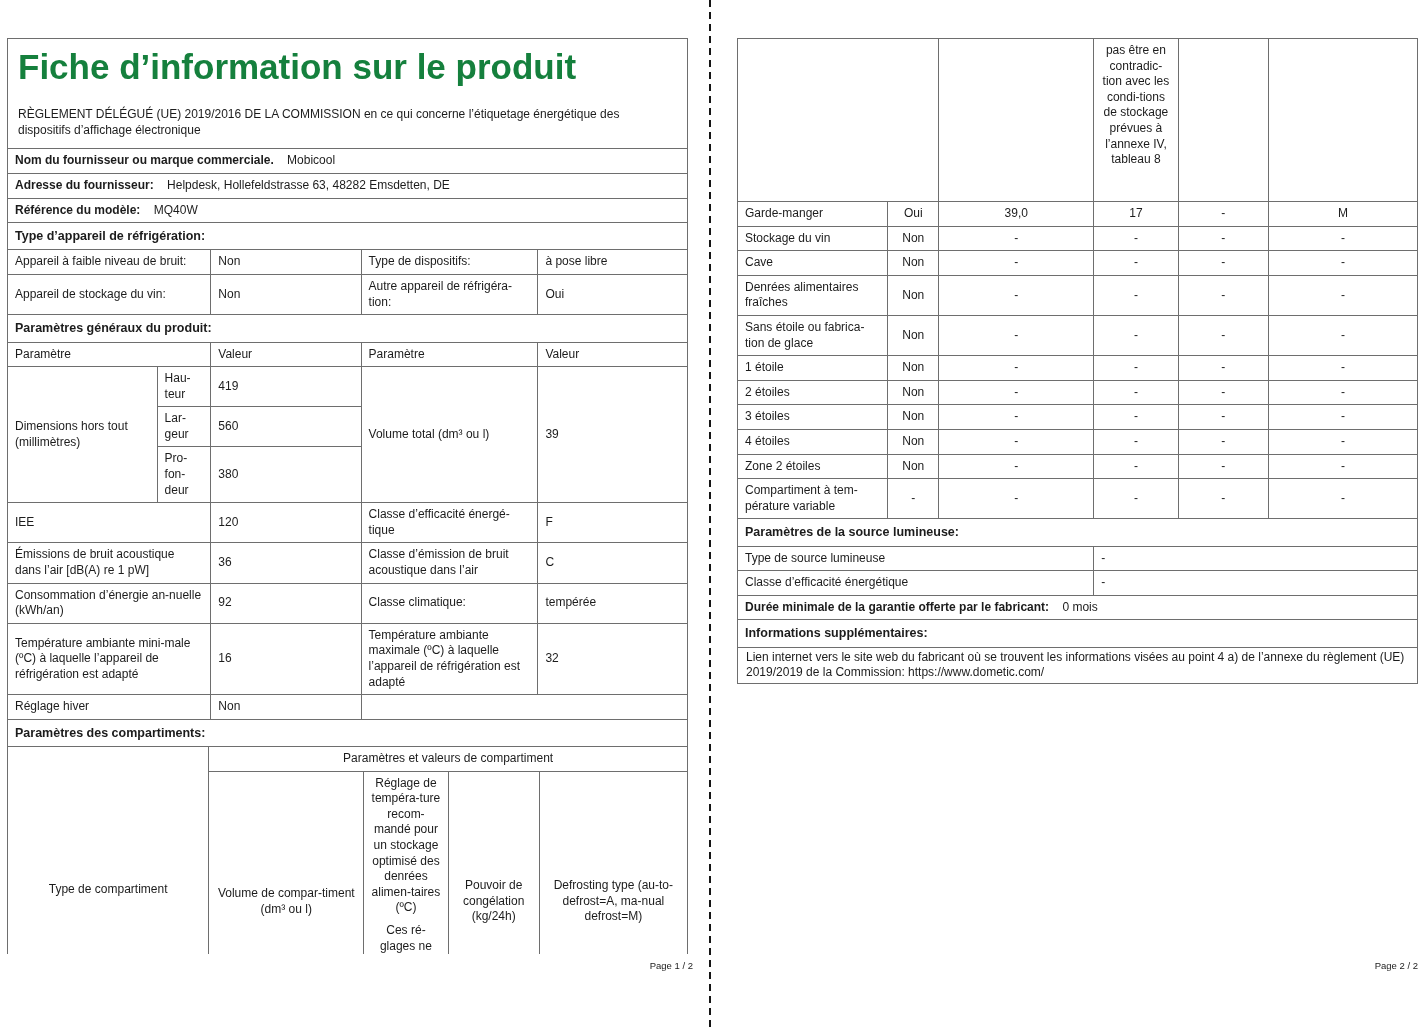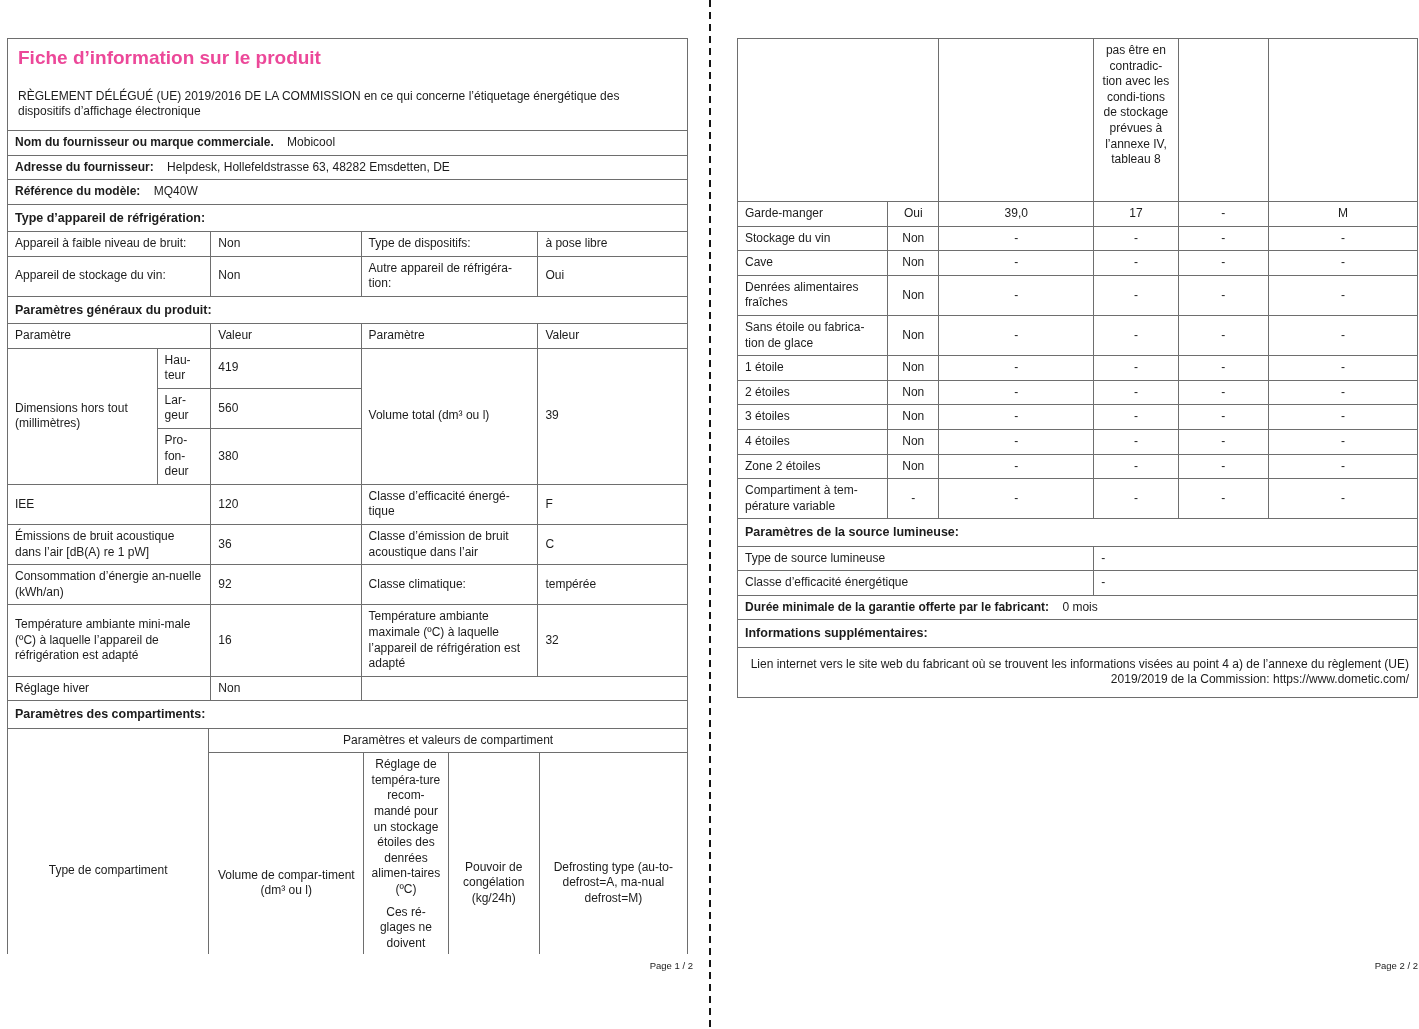--- a/index.html
+++ b/index.html
@@ -6,31 +6,31 @@
   body{width:1419px;height:1029px;position:relative;overflow:hidden;
        font-family:"Liberation Sans",sans-serif;color:#1c1c1c;}
   .page{position:absolute;top:38px;width:681px;background:#fff;}
   .page1{left:7px;height:916px;overflow:hidden;}
   .page2{left:737px;}
   table{width:100%;border-collapse:collapse;table-layout:fixed;}
   td{border:1px solid #6e6e6e;padding:4px 7px;font-size:12px;line-height:1.3;
      vertical-align:middle;word-wrap:break-word;}
   .tbl2{margin-top:-1px;}
   .title-cell{padding:8px 10px 10px 10px;}
-  h1{margin:0;font-size:19px;line-height:1.15;font-weight:bold;color:#ec4899;}
+  h1{margin:0;font-size:35px;line-height:1.15;font-weight:bold;color:#15803d;}
   .subtitle{margin:20px 0 0 0;font-size:12px;line-height:1.3;max-width:640px;}
   .b{font-weight:bold;}
   .sect{font-weight:bold;font-size:12.5px;padding:5px 7px;}
   .inline-val{margin-left:10px;font-weight:normal;}
   .c{text-align:center;}
   .top{vertical-align:top;}
   .tallrow td{height:252px;}
   .controw td{height:154px;}
   .noteblock{display:block;margin-top:7px;}
-  .lien-cell{padding:9px 8px;text-align:right;}
+  .lien-cell{padding:2px 8px;}
   .footer{position:absolute;top:960px;width:681px;text-align:right;
           font-size:9.5px;color:#1c1c1c;}
   .f1{left:12px;}
   .f2{left:737px;}
   .divider{position:absolute;left:709px;top:0;width:2px;height:1029px;
            background:repeating-linear-gradient(to bottom,#151515 0 7px,transparent 7px 12px);}
 </style>
 </head>
 <body>
 
@@ -152,21 +152,21 @@
         <tr>
       <td colspan="5" class="sect">Paramètres des compartiments:</td>
     </tr>
     <tr>
       <td rowspan="2" class="c">Type de compartiment</td>
       <td colspan="4" class="c">Paramètres et valeurs de compartiment</td>
     </tr>
     <tr class="tallrow">
       <td class="c">Volume de compar-timent (dm³ ou l)</td>
       <td class="c top">
-        <span>Réglage de tempéra-ture recom-mandé pour un stockage étoiles des denrées alimen-taires (ºC)</span>
+        <span>Réglage de tempéra-ture recom-mandé pour un stockage optimisé des denrées alimen-taires (ºC)</span>
         <span class="noteblock">Ces ré-glages ne doivent</span>
       </td>
       <td class="c">Pouvoir de congélation (kg/24h)</td>
       <td class="c">Defrosting type (au-to-defrost=A, ma-nual defrost=M)</td>
     </tr>
   </tbody>
     </table>
 </div>
 
 <div class="footer f1">Page 1 / 2</div>

